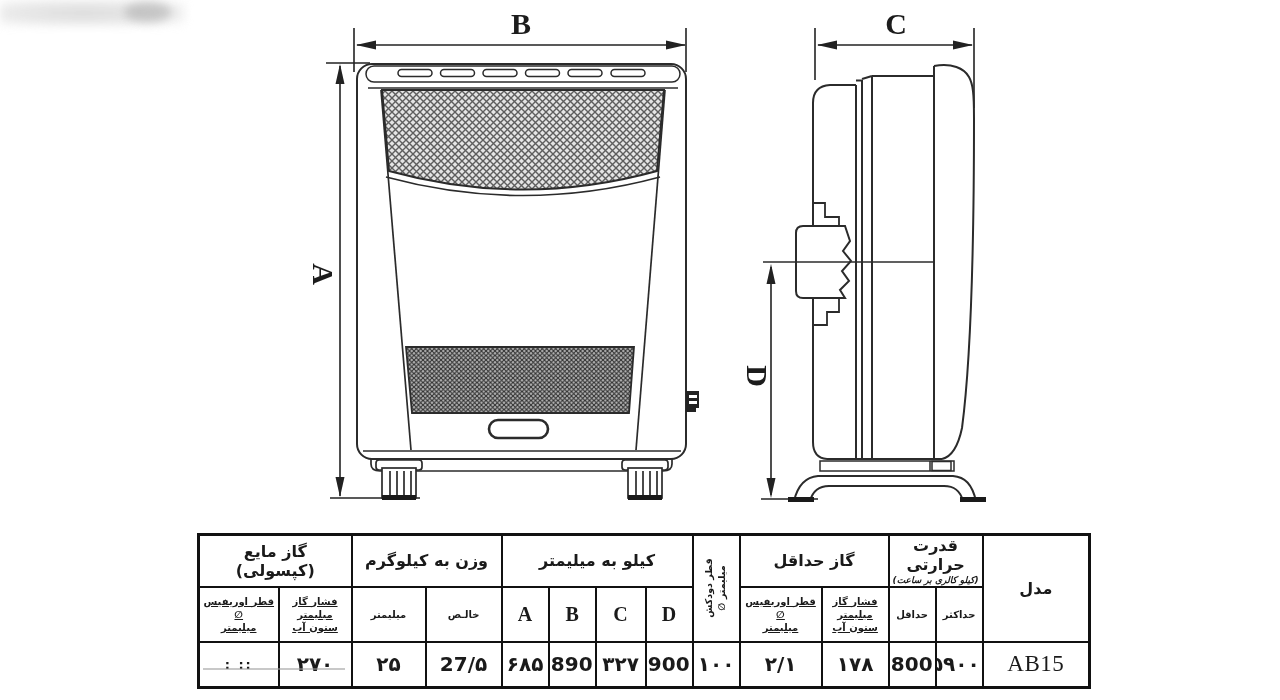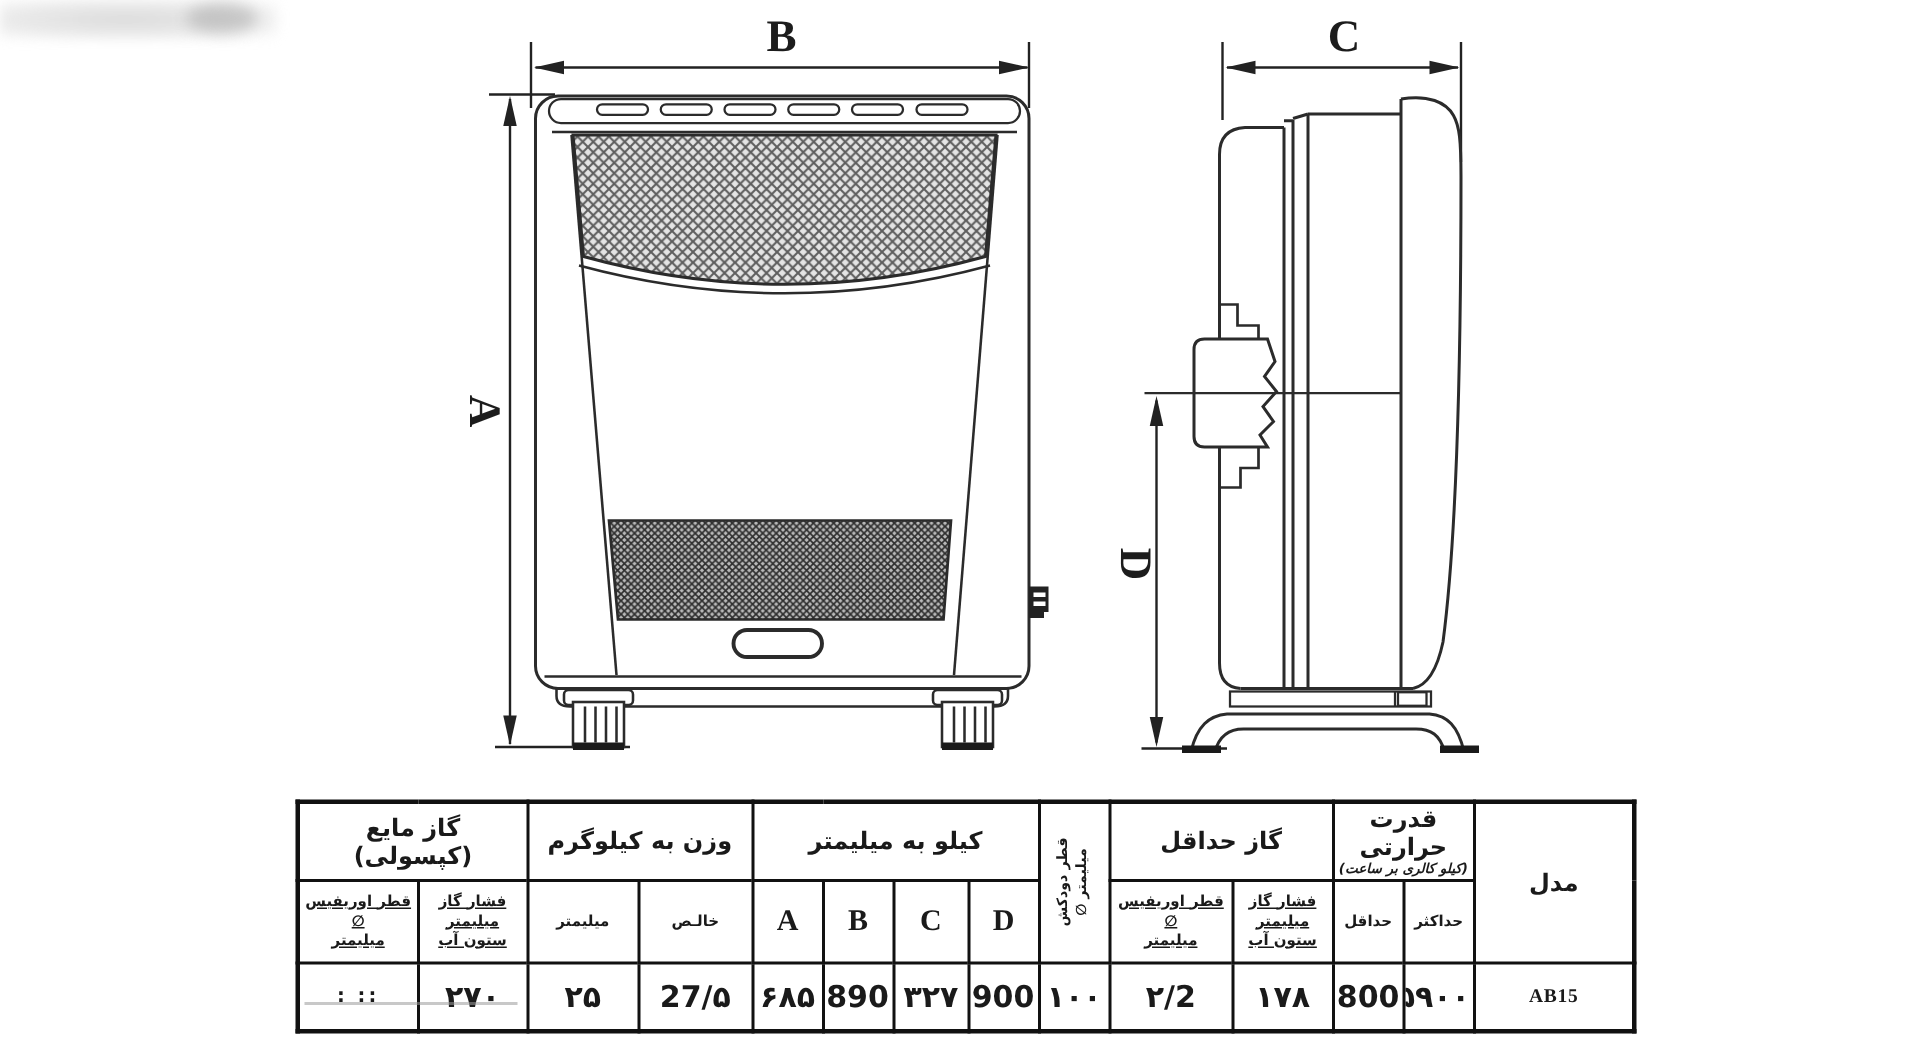--- a/index.html
+++ b/index.html
@@ -29,21 +29,21 @@
     border:2px solid #111;text-align:center;vertical-align:middle;padding:0 2px;
     color:#1a1a1a;overflow:hidden;
   }
   tr.r1{height:52px;} tr.r2{height:55px;} tr.r3{height:46px;}
   .grp{font-size:16px;font-weight:700;}
   .grp-sm{font-size:9px;font-weight:700;display:block;margin-top:1px;font-style:italic;}
   .sub{font-size:10px;font-weight:700;line-height:1.3;}
   .sub span{display:block;text-decoration:underline;}
   .val{font-size:20px;font-weight:700;}
   .latin{font-family:"Liberation Serif","DejaVu Serif",serif;font-size:20px;font-weight:700;}
-  .model-val{font-family:"Liberation Serif","DejaVu Serif",serif;font-size:13px;font-weight:700;letter-spacing:.5px;}
+  .model-val{font-family:"Liberation Serif","DejaVu Serif",serif;font-size:23px;font-weight:400;letter-spacing:.5px;}
   .red{color:#c41212;}
   .rot-cell{position:relative;}
   .rot-inner{
     position:absolute;left:50%;top:50%;transform:translate(-50%,-50%) rotate(-90deg);
     white-space:nowrap;font-size:9.5px;font-weight:700;line-height:1.35;text-align:center;width:96px;
   }
   .rot-inner span{display:block;}
   .dots-cell{direction:ltr;font-size:13px;letter-spacing:2px;}
 </style>
 </head>
@@ -254,21 +254,21 @@
       <th class="sub red">
         <span>قطر اوریفیس ∅</span>
         <span>میلیمتر</span>
       </th>
     </tr>
     <tr class="r3">
       <td class="model-val">AB15</td>
       <td class="val">۵۹۰۰</td>
       <td class="val">3800</td>
       <td class="val">۱۷۸</td>
-      <td class="val">۲/2</td>
+      <td class="val">۲/۱</td>
       <td class="val">۱۰۰</td>
       <td class="val">900</td>
       <td class="val">۳۲۷</td>
       <td class="val">890</td>
       <td class="val">۶۸۵</td>
       <td class="val">27/۵</td>
       <td class="val">۲۵</td>
       <td class="val red">۲۷۰</td>
       <td class="val red dots-cell">: ::</td>
     </tr>

